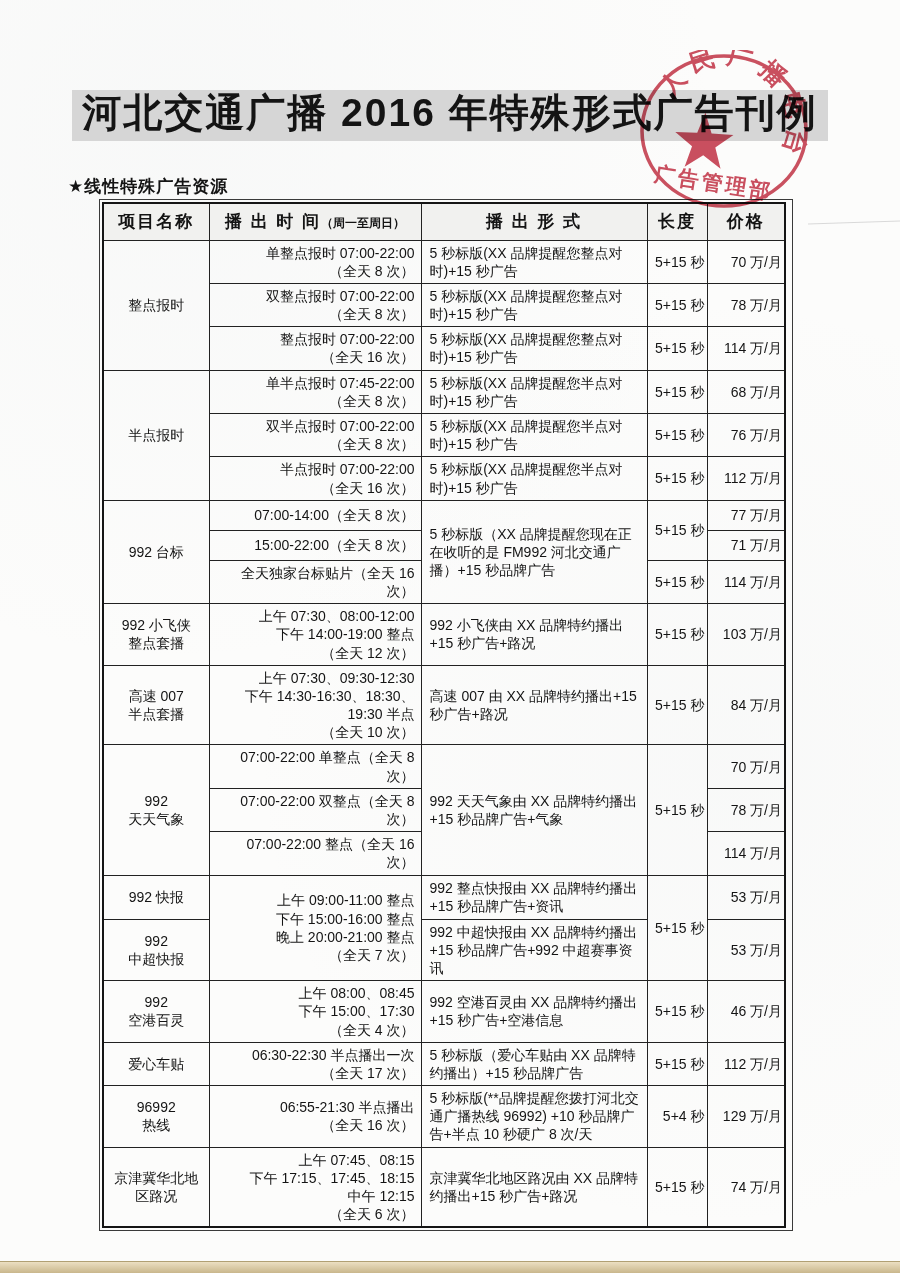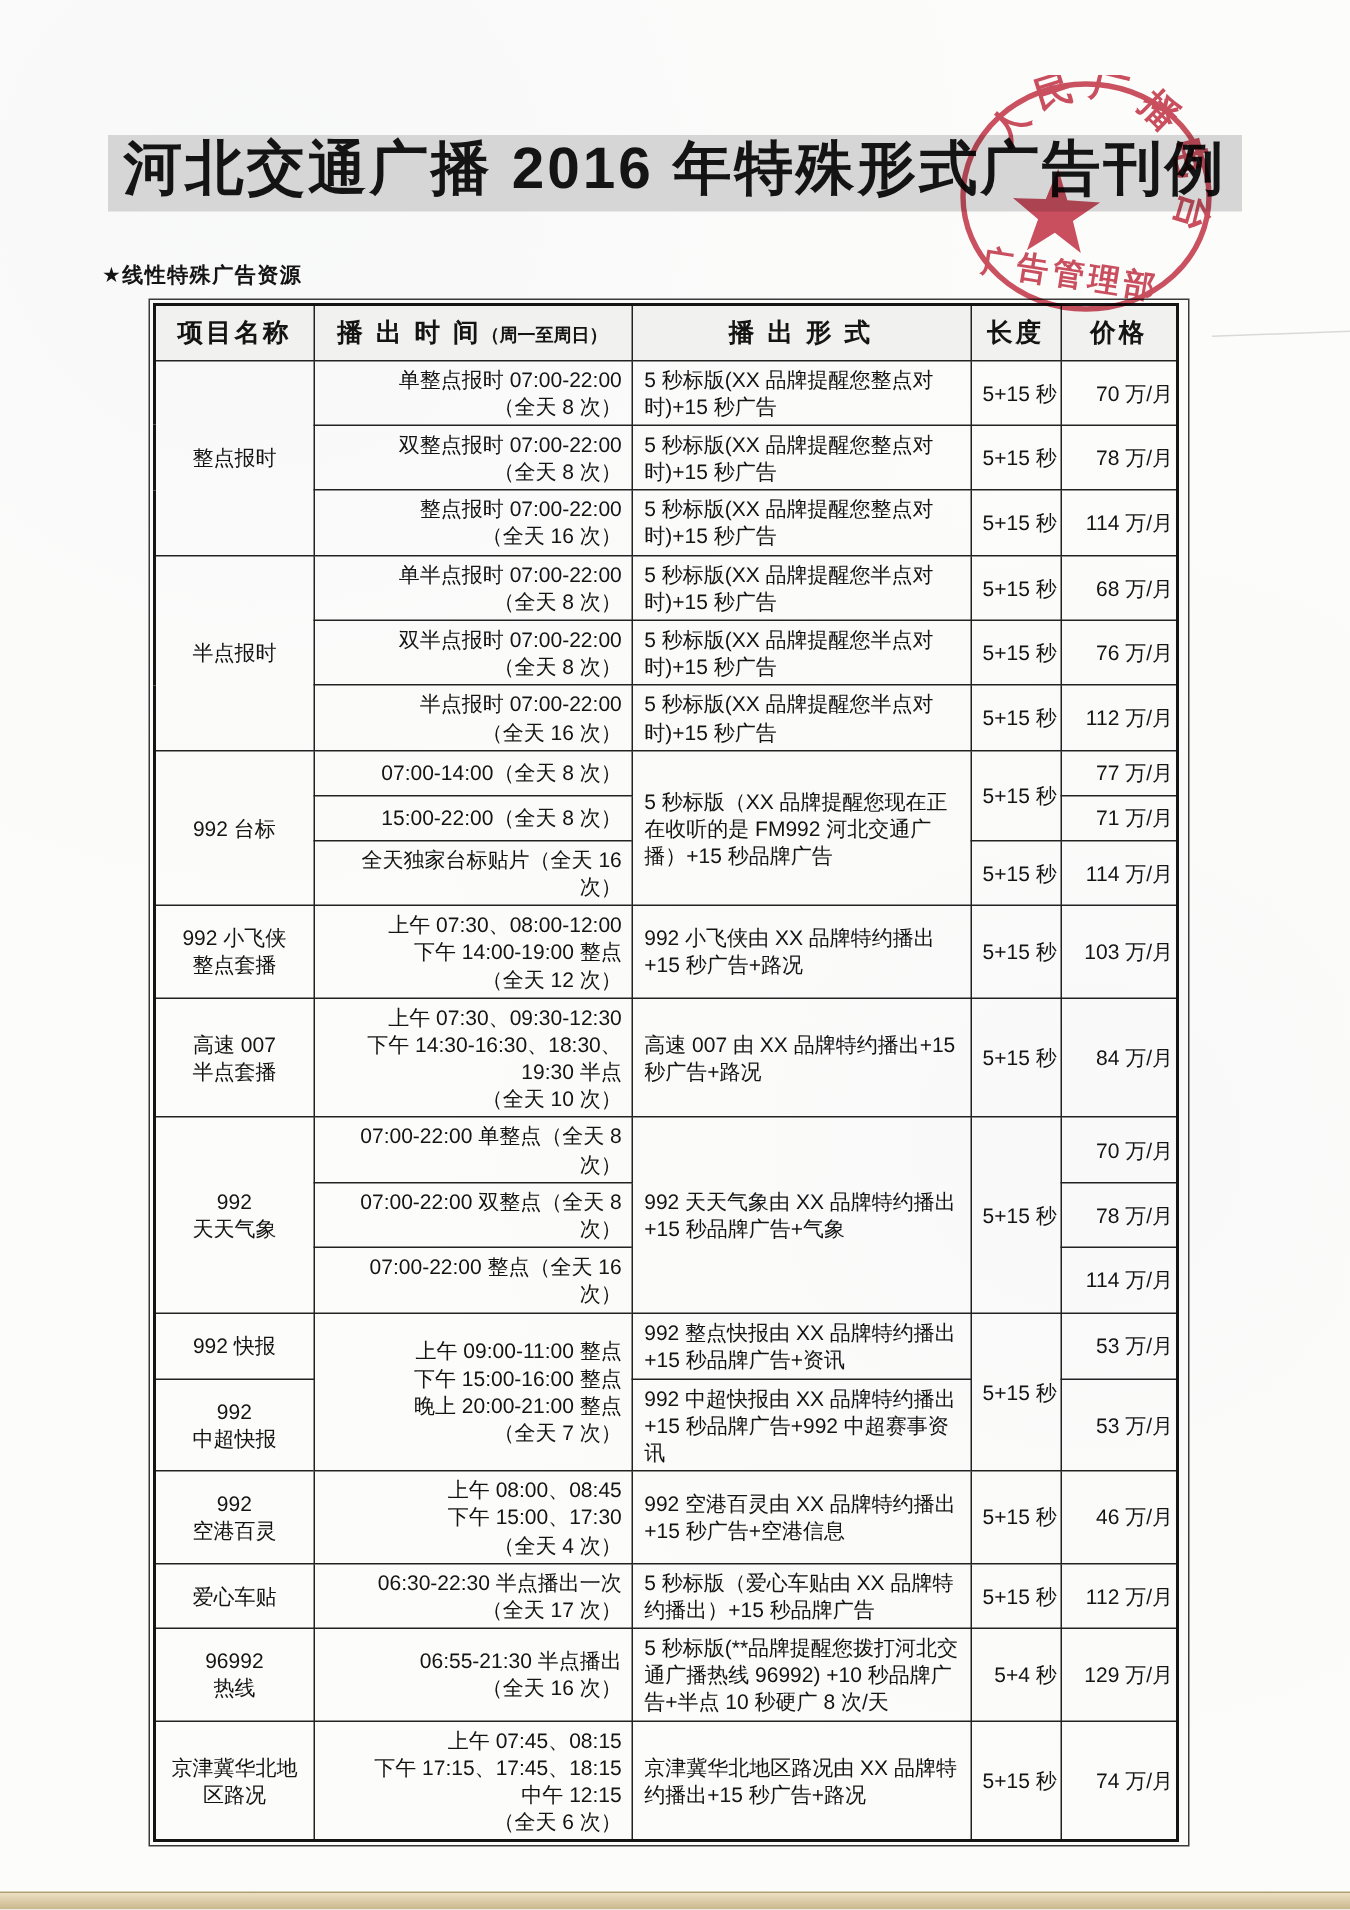--- a/index.html
+++ b/index.html
@@ -27,21 +27,21 @@
   .doc-title .hl{
     display:inline-block;
     background:#d6d6d6;
     padding:2px 10px 6px 10px;
     font-size:39px;font-weight:bold;
     letter-spacing:2px;
     line-height:1.1;
   }
   .section-label{
     position:absolute;left:68px;top:175px;
-    font-size:14px;font-weight:bold;letter-spacing:1px;
+    font-size:17px;font-weight:bold;letter-spacing:1px;
   }
   .table-wrap{
     position:absolute;left:99px;top:199px;width:688px;
     border:1px solid #3a3a3a;
     padding:2px;
     background:transparent;
   }
   table.rate{
     border-collapse:collapse;
     table-layout:fixed;
@@ -154,21 +154,21 @@
       <tr style="height:39px">
         <td class="cell-time">整点报时 07:00-22:00
 （全天 16 次）</td>
         <td class="cell-fmt">5 秒标版(XX 品牌提醒您整点对时)+15 秒广告</td>
         <td class="cell-len">5+15 秒</td>
         <td class="cell-price">114 万/月</td>
       </tr>
 
       <tr style="height:39px">
         <td class="cell-name" rowspan="3">半点报时</td>
-        <td class="cell-time">单半点报时 07:00-22:00
+        <td class="cell-time">单半点报时 07:45-22:00
 （全天 8 次）</td>
         <td class="cell-fmt">5 秒标版(XX 品牌提醒您半点对时)+15 秒广告</td>
         <td class="cell-len">5+15 秒</td>
         <td class="cell-price">68 万/月</td>
       </tr>
       <tr style="height:39px">
         <td class="cell-time">双半点报时 07:00-22:00
 （全天 8 次）</td>
         <td class="cell-fmt">5 秒标版(XX 品牌提醒您半点对时)+15 秒广告</td>
         <td class="cell-len">5+15 秒</td>

